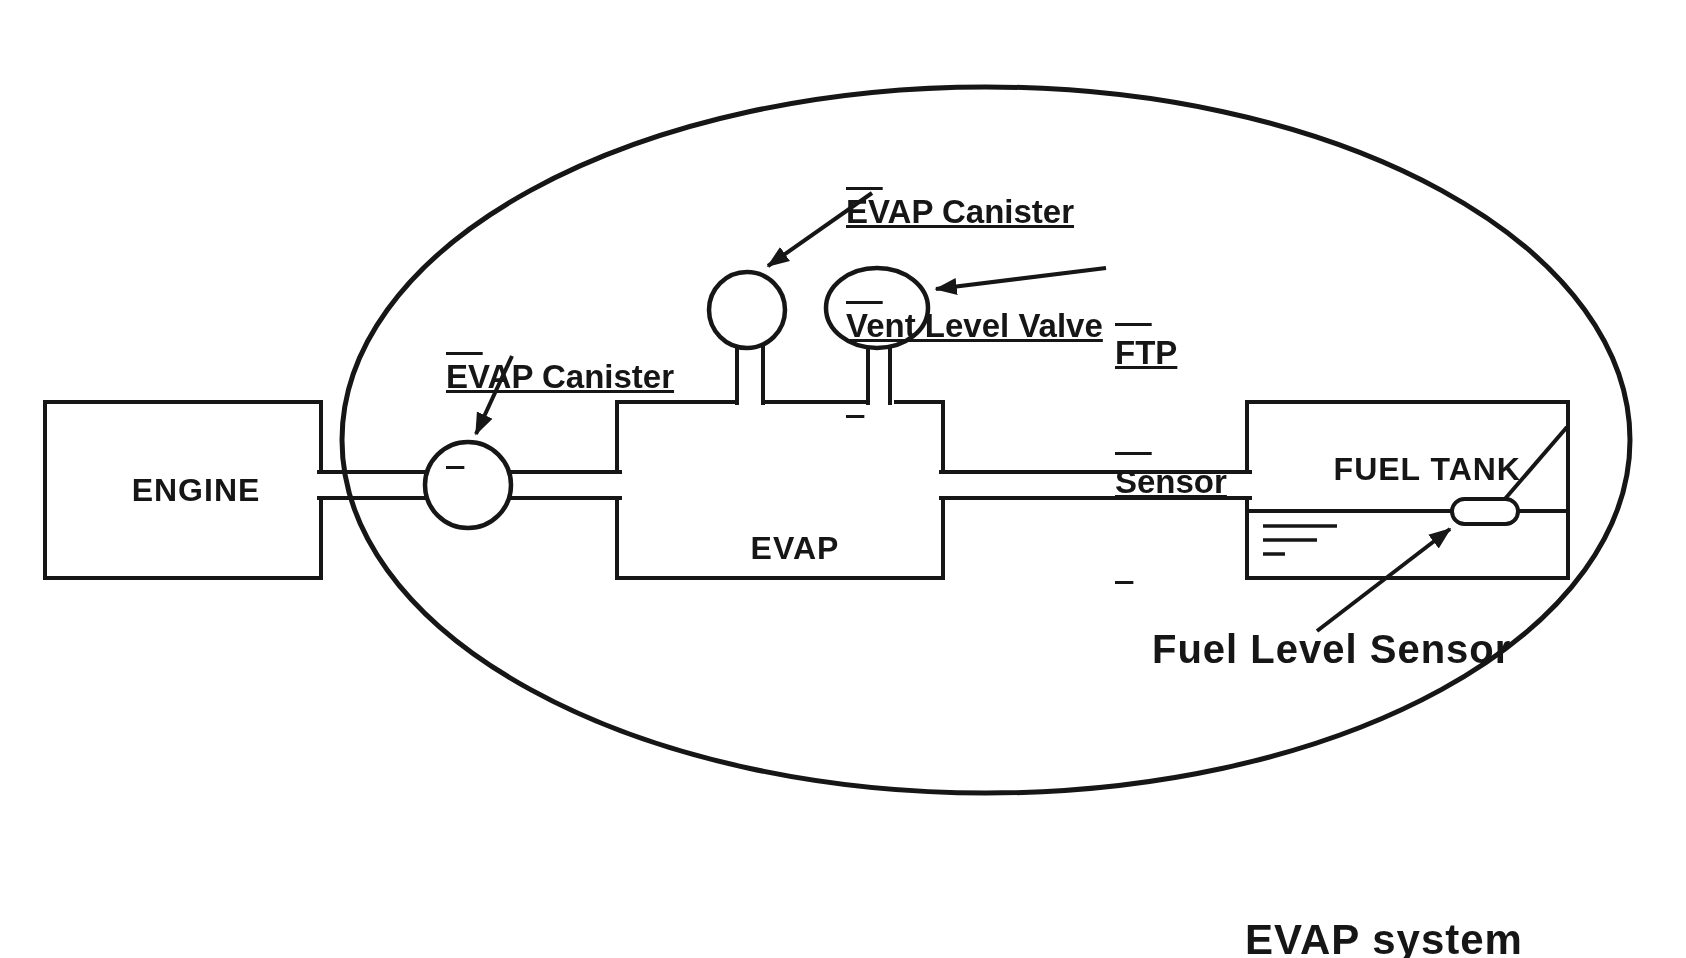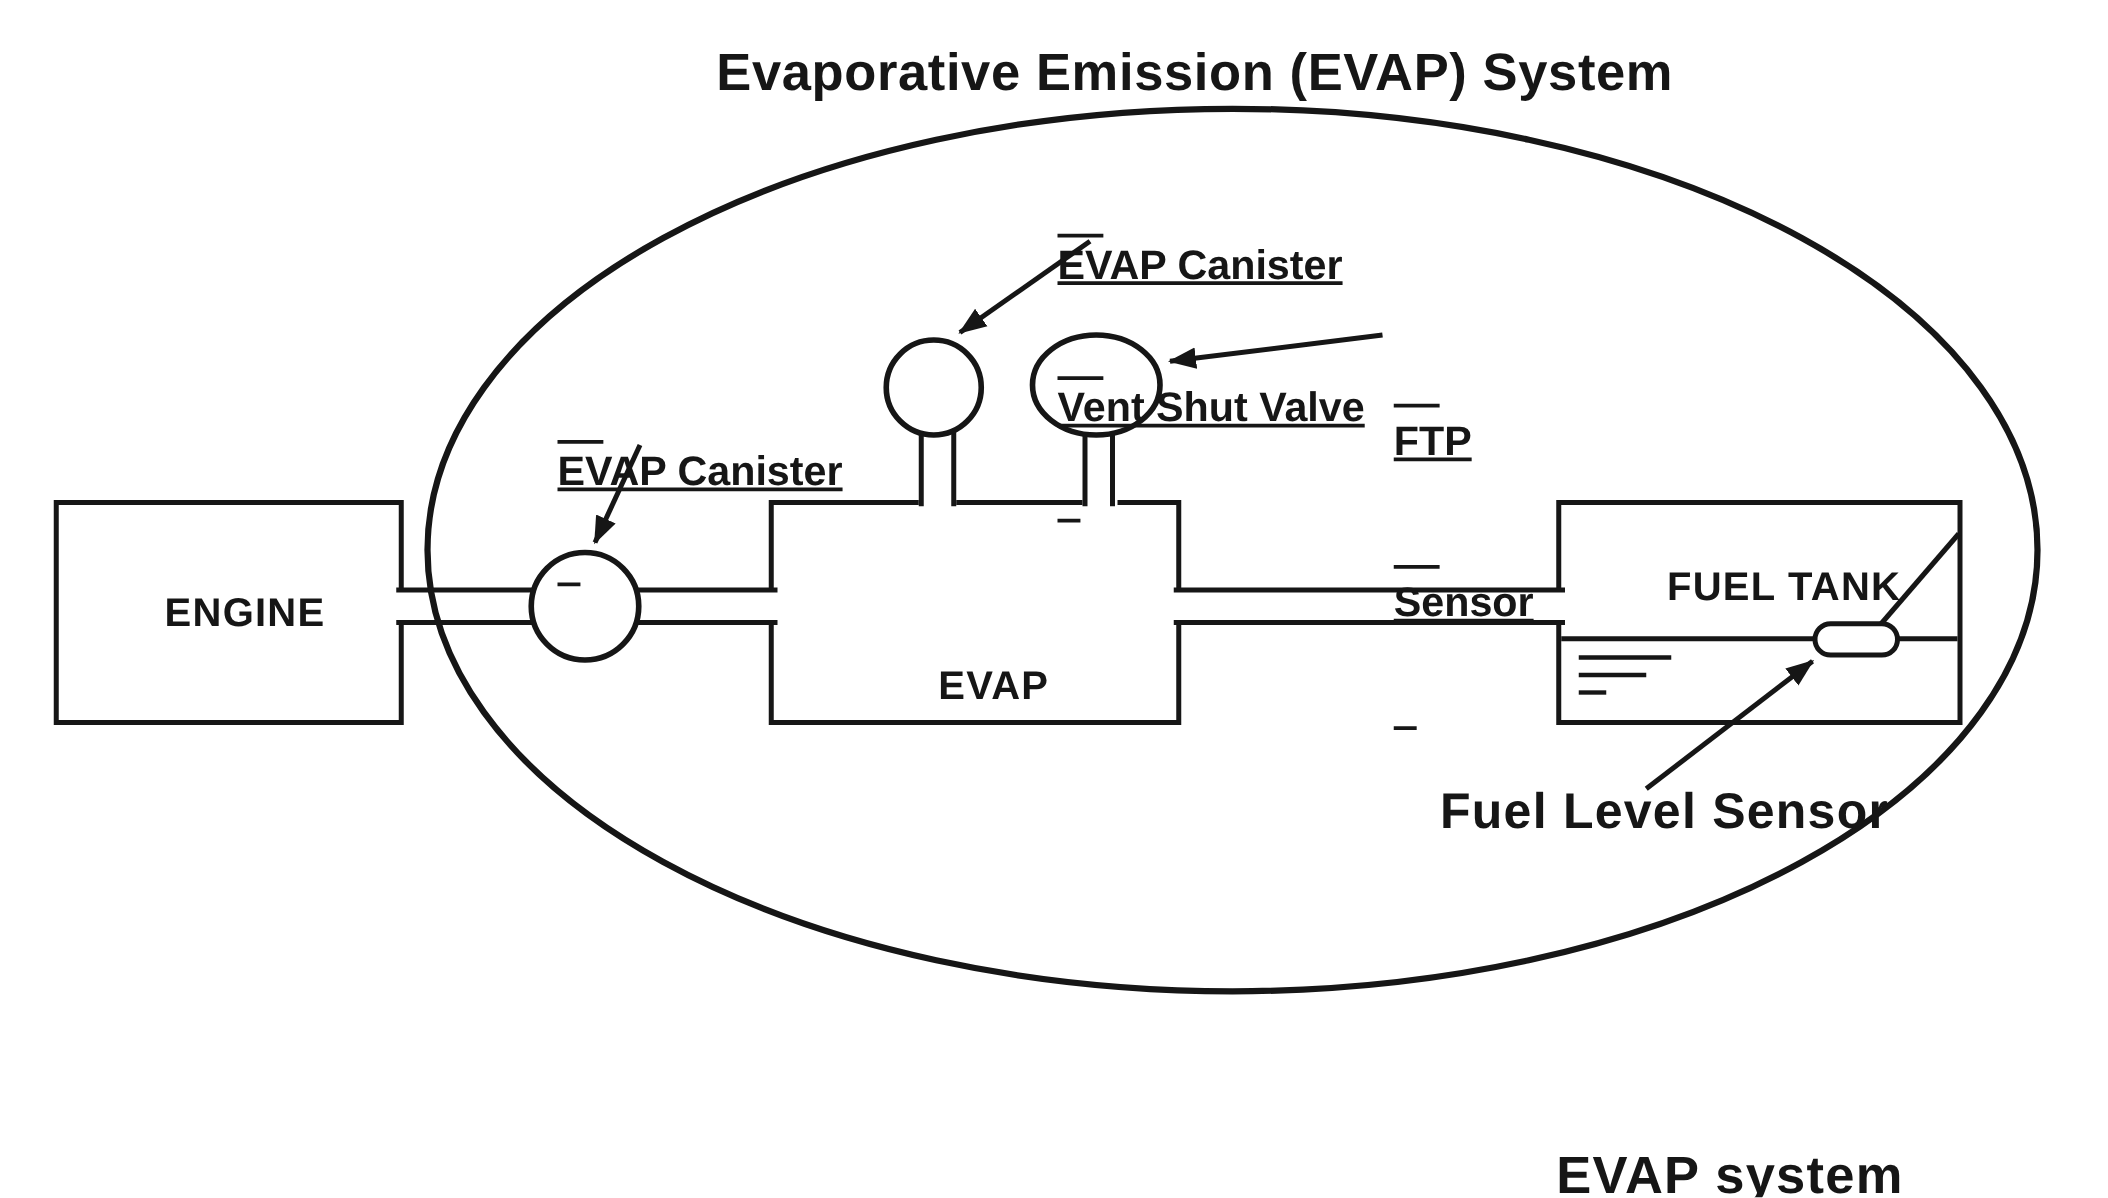--- a/index.html
+++ b/index.html
@@ -82,25 +82,24 @@
     <ellipse cx="986" cy="440" rx="644" ry="353" fill="none" stroke="#161616" stroke-width="5"></ellipse>
 
     <g stroke="#161616" stroke-width="4">
       <line x1="872" y1="193" x2="768" y2="266" marker-end="url(#ah)"></line>
       <line x1="1106" y1="268" x2="936" y2="289" marker-end="url(#ah)"></line>
       <line x1="512" y1="356" x2="476" y2="434" marker-end="url(#ah)"></line>
       <line x1="1317" y1="631" x2="1450" y2="529" marker-end="url(#ah)"></line>
     </g>
   </svg>
 
-  <div class="lbl title" style="left:573px; top:34px;">Evaporative Emission (EVAP) System</div>
 
   <div class="lbl callout" style="left:846px; top:117px;">
     <div>EVAP Canister</div>
-    <div>Vent Shut Valve</div>
+    <div>Vent Level Valve</div>
   </div>
 
   <div class="lbl callout" style="left:446px; top:282px;">
     <div>EVAP Canister</div>
   </div>
 
   <div class="lbl callout ftp" style="left:1115px; top:245px;">
     <div>FTP</div>
     <div>Sensor</div>
   </div>

